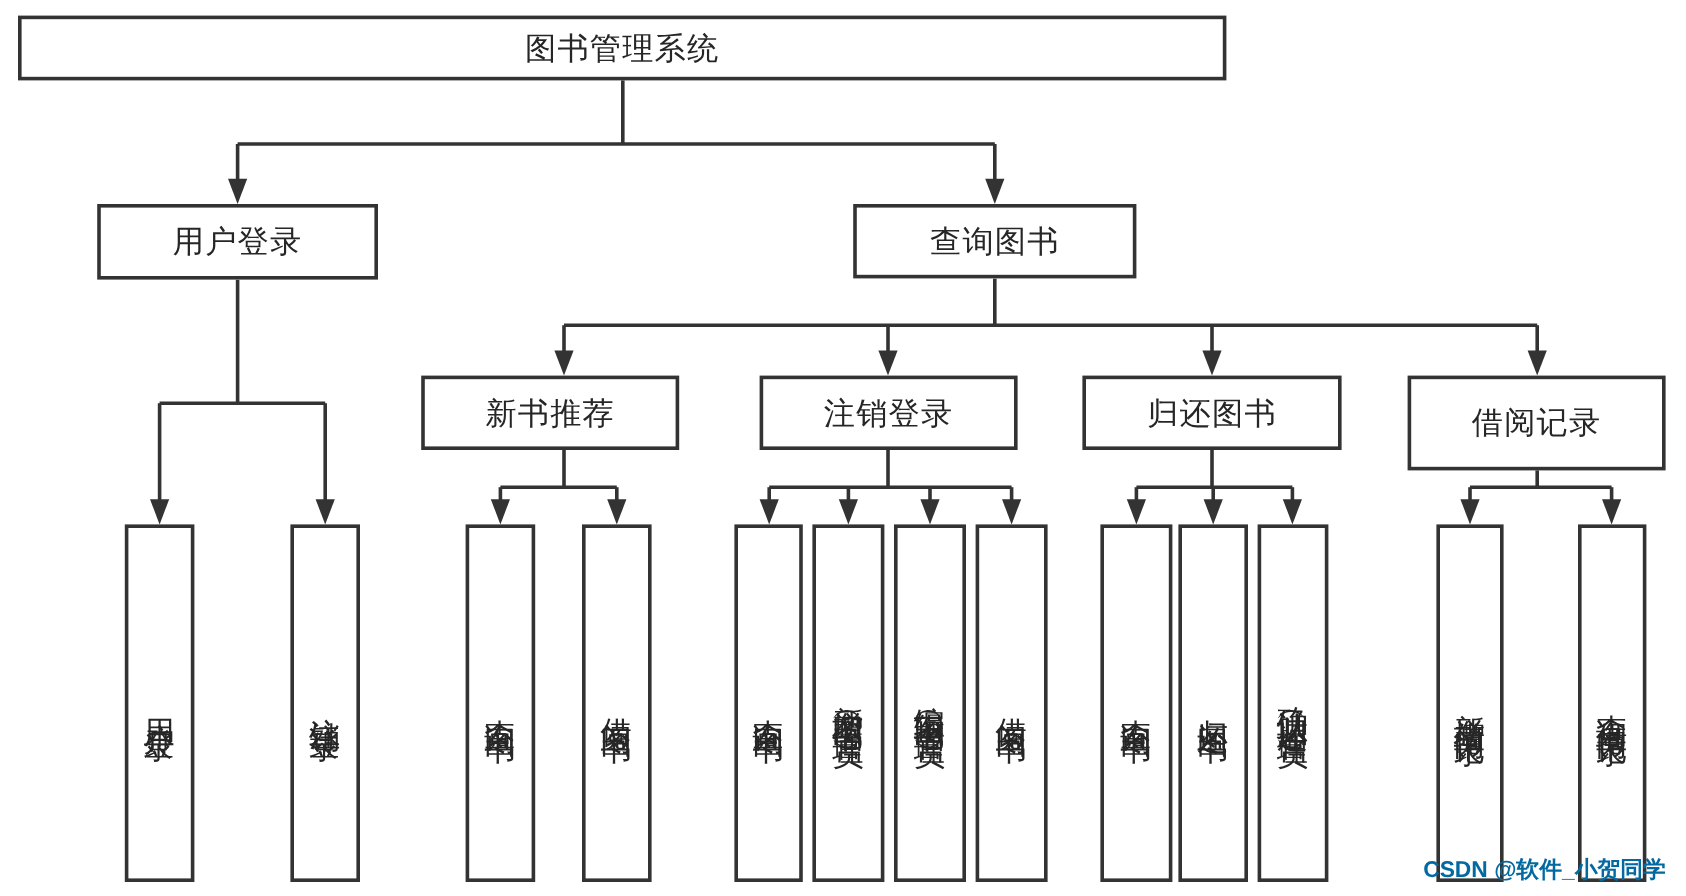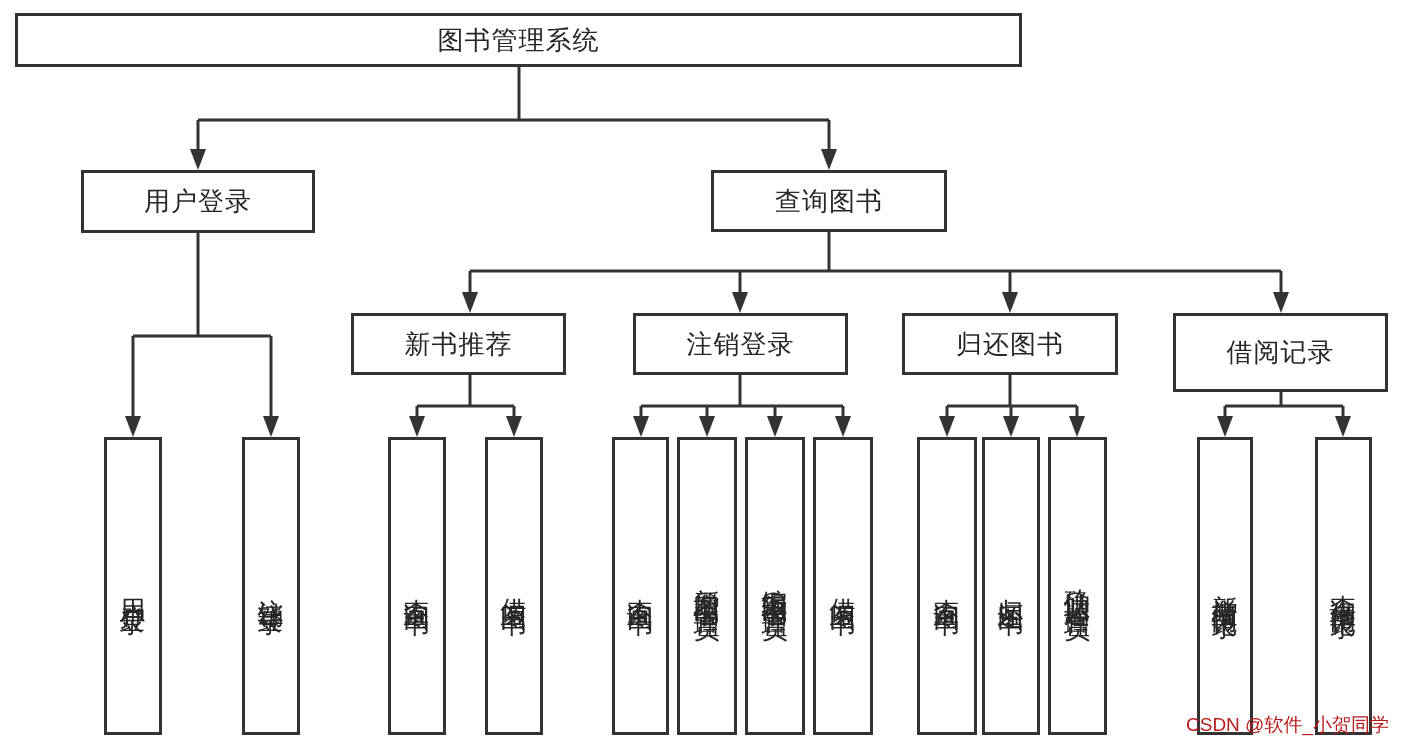--- a/index.html
+++ b/index.html
@@ -17,21 +17,21 @@
   .hbox{font-size:26px;letter-spacing:1px;white-space:nowrap;}
   .vbox{
     font-size:26px;
     writing-mode:vertical-rl;
     letter-spacing:4px;
     line-height:1;
     white-space:nowrap;
   }
   .watermark{
     position:absolute;left:1186px;top:712px;z-index:6;
-    font-size:19px;color:#b91c1c;white-space:nowrap;
+    font-size:19px;color:#0369a1;white-space:nowrap;font-weight:bold;
   }
 </style>
 </head>
 <body>
 
 <div class="canvas">
 
   <svg class="connectors" width="1405" height="747" viewBox="0 0 1405 747">
     <g stroke="#333333" stroke-width="3" fill="none">
 

